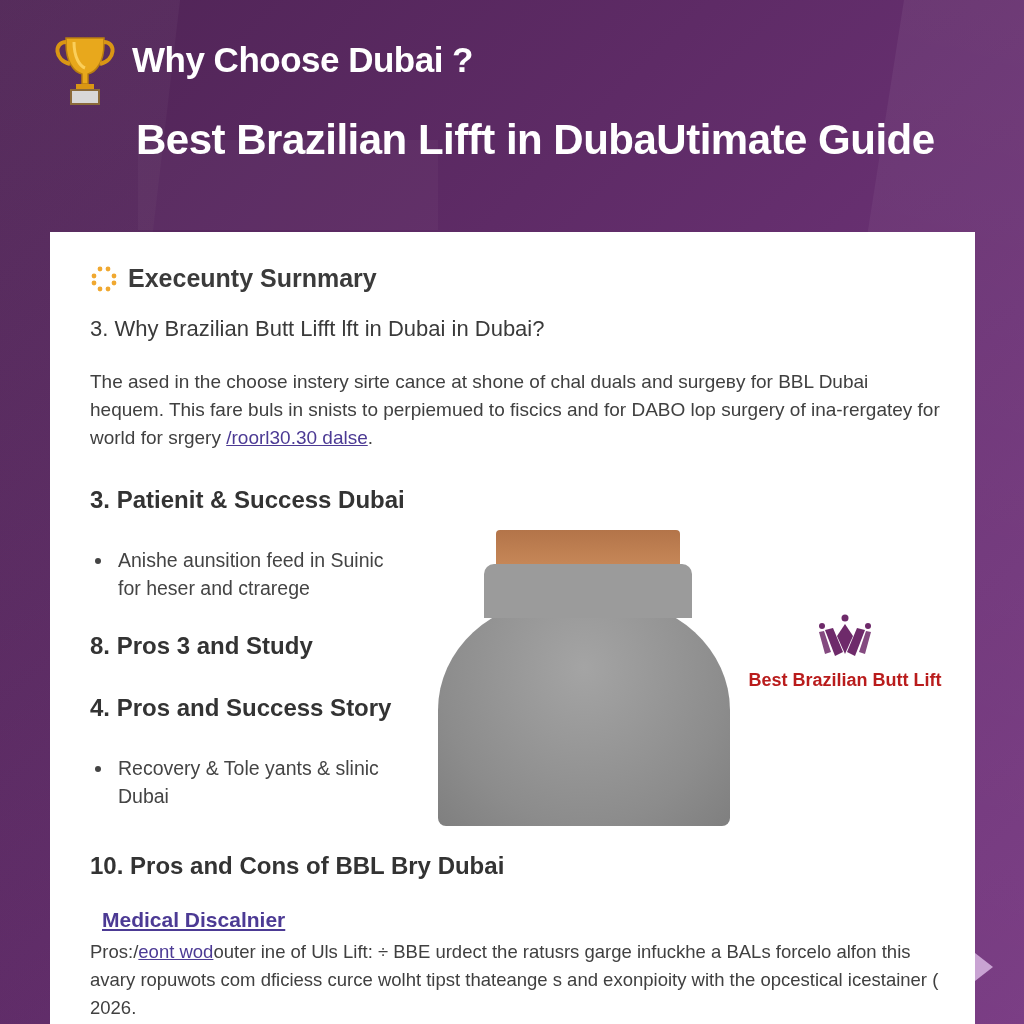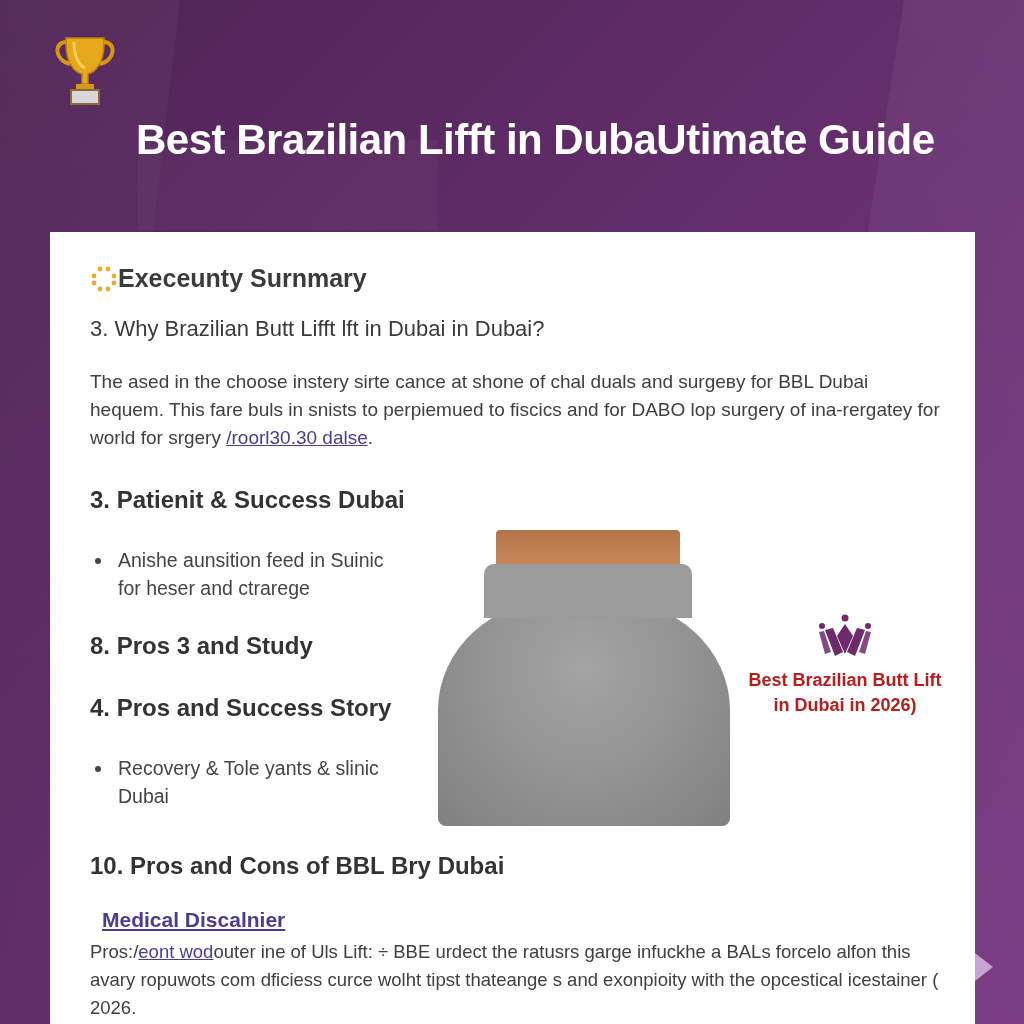--- a/index.html
+++ b/index.html
@@ -26,21 +26,21 @@
       position: absolute; left: 86px; top: 60px;
       color: #ffffff; font-weight: bold; font-size: 42px; letter-spacing: -0.5px;
       white-space: nowrap;
       margin-top: 28px;
     }
 
     .card {
       position: absolute; left: 50px; top: 232px; width: 925px; height: 800px;
       background: #ffffff;
     }
-    .exec-row { position: absolute; left: 40px; top: 32px; display: flex; align-items: center; }
+    .exec-row { position: absolute; left: 40px; top: 32px; display: flex; align-items: center; gap: 10px; }
     .sparkle { width: 28px; height: 28px; }
     .exec-title { font-size: 25px; color: #3b3b3b; font-weight: bold; }
     .h-plain { position: absolute; left: 40px; font-size: 22px; color: #3a3a3a; }
     .h-bold { position: absolute; left: 40px; font-size: 24px; color: #333333; font-weight: bold; text-align: right; }
     .para {
       position: absolute; left: 40px; top: 136px; width: 850px;
       font-size: 19px; line-height: 28px; color: #404040;
     }
     .para a, .link { color: #4c3a94; text-decoration: underline; }
     .bullet {
@@ -89,20 +89,21 @@
 
 <div class="header">
   <svg class="trophy" viewBox="0 0 66 72">
     <path d="M14 4 H52 V10 C52 28 44 38 36 40 V50 H30 V40 C22 38 14 28 14 10 Z" fill="#e8a81c" stroke="#b97e10" stroke-width="1.5"></path>
     <path d="M14 8 C2 8 2 26 18 30" fill="none" stroke="#d99614" stroke-width="4"></path>
     <path d="M52 8 C64 8 64 26 48 30" fill="none" stroke="#d99614" stroke-width="4"></path>
     <path d="M22 8 C22 24 28 32 33 34" fill="none" stroke="#ffd86a" stroke-width="3" opacity="0.8"></path>
     <rect x="24" y="50" width="18" height="6" fill="#d99614"></rect>
     <rect x="19" y="56" width="28" height="14" fill="#d8d8d8" stroke="#8a6a3a" stroke-width="2"></rect>
   </svg>
+  <div class="header-line1">Why Choose Dubai ?</div>
   <div class="header-line2">Best Brazilian Lifft in DubaUtimate Guide</div>
 </div>
 
 <div class="card">
 
   <div class="exec-row">
     <svg class="sparkle" viewBox="0 0 28 28">
       <g fill="#f0a830">
         <circle cx="10" cy="4" r="2.4"></circle>
           <circle cx="18" cy="4" r="2.4"></circle>
@@ -144,21 +145,20 @@
         <circle cx="9" cy="12" r="3"></circle>
         <circle cx="55" cy="12" r="3"></circle>
         <path d="M32 10 L40 22 L32 40 L24 22 Z"></path>
         <path d="M12 16 L20 14 L30 38 L22 42 Z"></path>
         <path d="M52 16 L44 14 L34 38 L42 42 Z"></path>
         <path d="M6 18 L11 17 L18 38 L12 40 Z" opacity="0.85"></path>
         <path d="M58 18 L53 17 L46 38 L52 40 Z" opacity="0.85"></path>
       </g>
     </svg>
     <div class="brand-text">Best Brazilian Butt Lift</div>
-    <div class="brand-text">in Dubai in 2026฾)</div>
   </div>
 
   <div class="h-bold" style="top:620px;">10. Pros and Cons of BBL Bry Dubai</div>
 
   <a href="#" class="disclaimer-title link">Medical Discalnier</a>
   <div class="disclaimer-body">
     <span>Pros:/</span><a href="#" class="link">eont wod</a><span>outer ine of Uls Lift: ÷ BBE urdect the ratusrs garge infuckhe a BALs forcelo alfon this avary ropuwots com dficiess curce wolht tipst thateange s and exonpioity with the opcestical icestainer ( 2026.</span>
   </div>
 </div>
 

